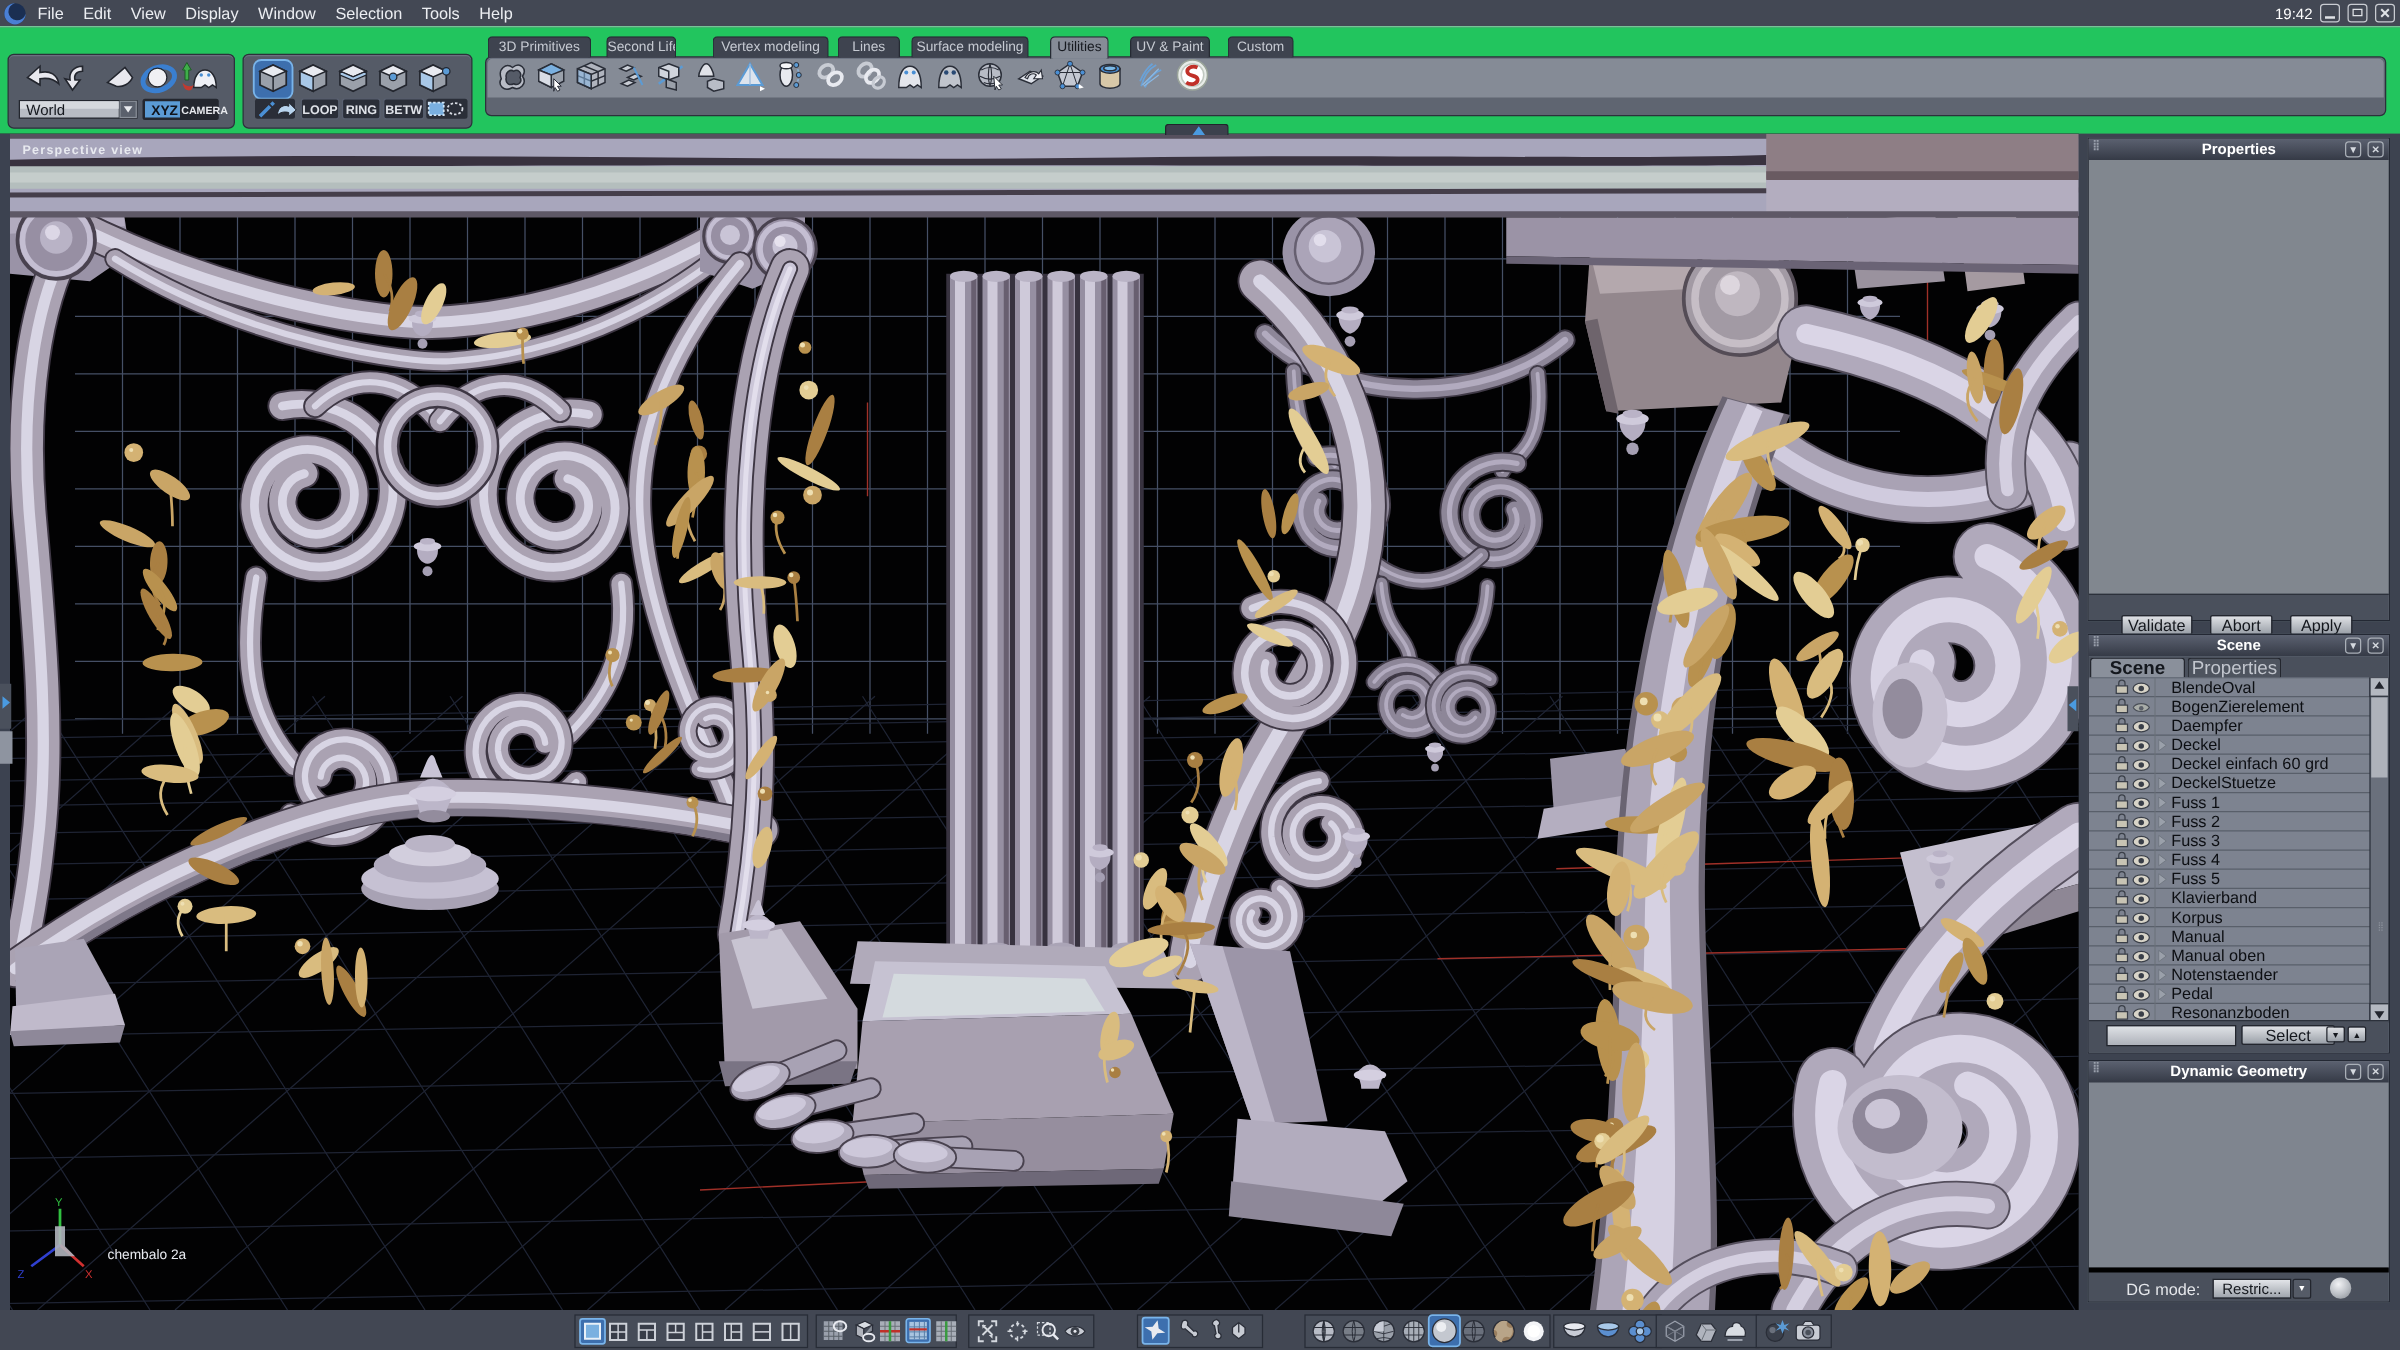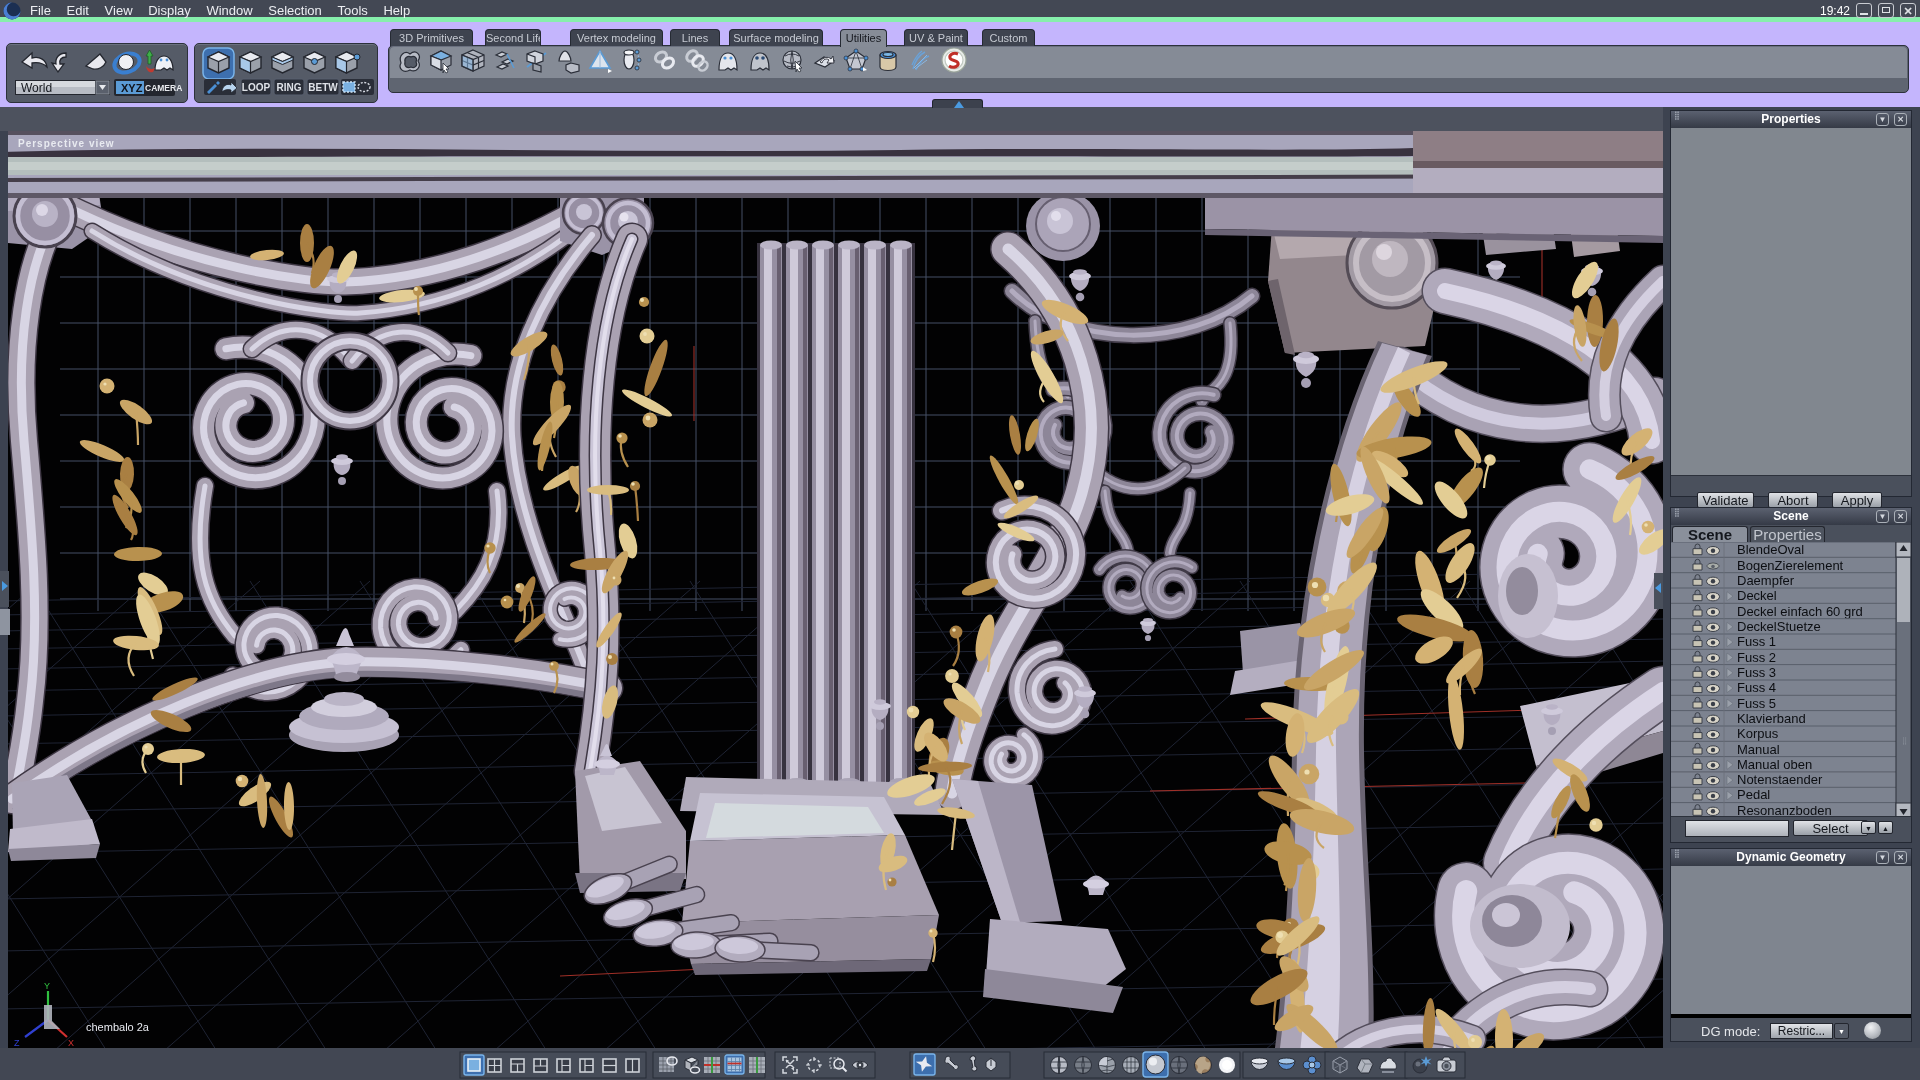--- a/index.html
+++ b/index.html
@@ -1,26 +1,26 @@
 <!DOCTYPE html>
 <html><head>
 <meta charset="utf-8">
 <style>
 * { margin:0; padding:0; box-sizing:border-box; }
 html,body { width:1920px; height:1080px; overflow:hidden; background:#4d525e; font-family:"Liberation Sans",sans-serif; }
-#menubar { position:absolute; left:0; top:0; width:1920px; height:22px; background:#434854; color:#e8eaee; font-size:13px; border-bottom:5px solid #86efac; }
+#menubar { position:absolute; left:0; top:0; width:1920px; height:22px; background:#434854; color:#e8eaee; font-size:13px; border-bottom:1px solid #86efac; }
 #menubar .mi { display:inline-block; margin-top:3px; color:#eceef2; }
 #logo { position:absolute; left:2px; top:1px; width:20px; height:20px; }
 #clock { position:absolute; right:70px; top:4px; color:#fff; font-size:12px; }
 .winbtn { position:absolute; top:3px; width:16px; height:15px; border:1px solid #c9ccd2; border-radius:3px; color:#dfe2e6; font-size:10px; text-align:center; line-height:13px; font-weight:bold; }
-#toolzone { position:absolute; left:0; top:22px; width:1920px; height:85px; background:#c4b5fd; }
+#toolzone { position:absolute; left:0; top:22px; width:1920px; height:85px; background:#22c55e; }
 .tbox { position:absolute; background:#555b67; border:1px solid #2c313b; border-radius:5px; box-shadow:inset 0 1px 0 #6b7180; }
 .tab { position:absolute; top:7px; height:17px; background:#3e434f; border:1px solid #252a33; border-bottom:none; border-radius:4px 4px 0 0; color:#c6cad2; font-size:11px; text-align:center; padding-top:2px; white-space:nowrap; overflow:hidden; }
 .tab.sel { background:#868c97; color:#16191f; height:18px; }
-#viewport { position:absolute; left:0; top:107px; width:1663px; height:941px; background:#000;margin-top:24px; }
+#viewport { position:absolute; left:0; top:107px; width:1663px; height:941px; background:#000; }
 #dock { position:absolute; left:1663px; top:107px; width:257px; height:941px; background:#3d4350; }
 .panel { position:absolute; left:7px; width:242px; border:1px solid #232833; background:#7f8592; }
 .phead { height:17px; background:linear-gradient(#5b6170,#353a46); color:#fff; font-size:12px; font-weight:bold; text-align:center; line-height:17px; position:relative; }
 .pbtn { position:absolute; top:2px; width:13px; height:13px; border:1px solid #aab0b8; border-radius:3px; color:#d5d9df; font-size:8px; line-height:11px; text-align:center; }
 .grip { position:absolute; left:3px; top:3px; color:#9aa0ac; font-size:8px; line-height:4px; }
 #bottombar { position:absolute; left:0; top:1048px; width:1920px; height:32px; background:#424753; }
 .vbtn { position:absolute; top:16px; width:57px; height:16px; background:linear-gradient(#e0e2e6,#9aa0a8); border:1px solid #23262e; border-radius:2px; color:#14171d; font-size:13px; text-align:center; line-height:15px; }
 .stab { position:absolute; top:1px; height:16px; border:1px solid #23262e; border-bottom:none; border-radius:3px 3px 0 0; font-size:15px; text-align:center; line-height:15px; }
 </style>
 </head>

